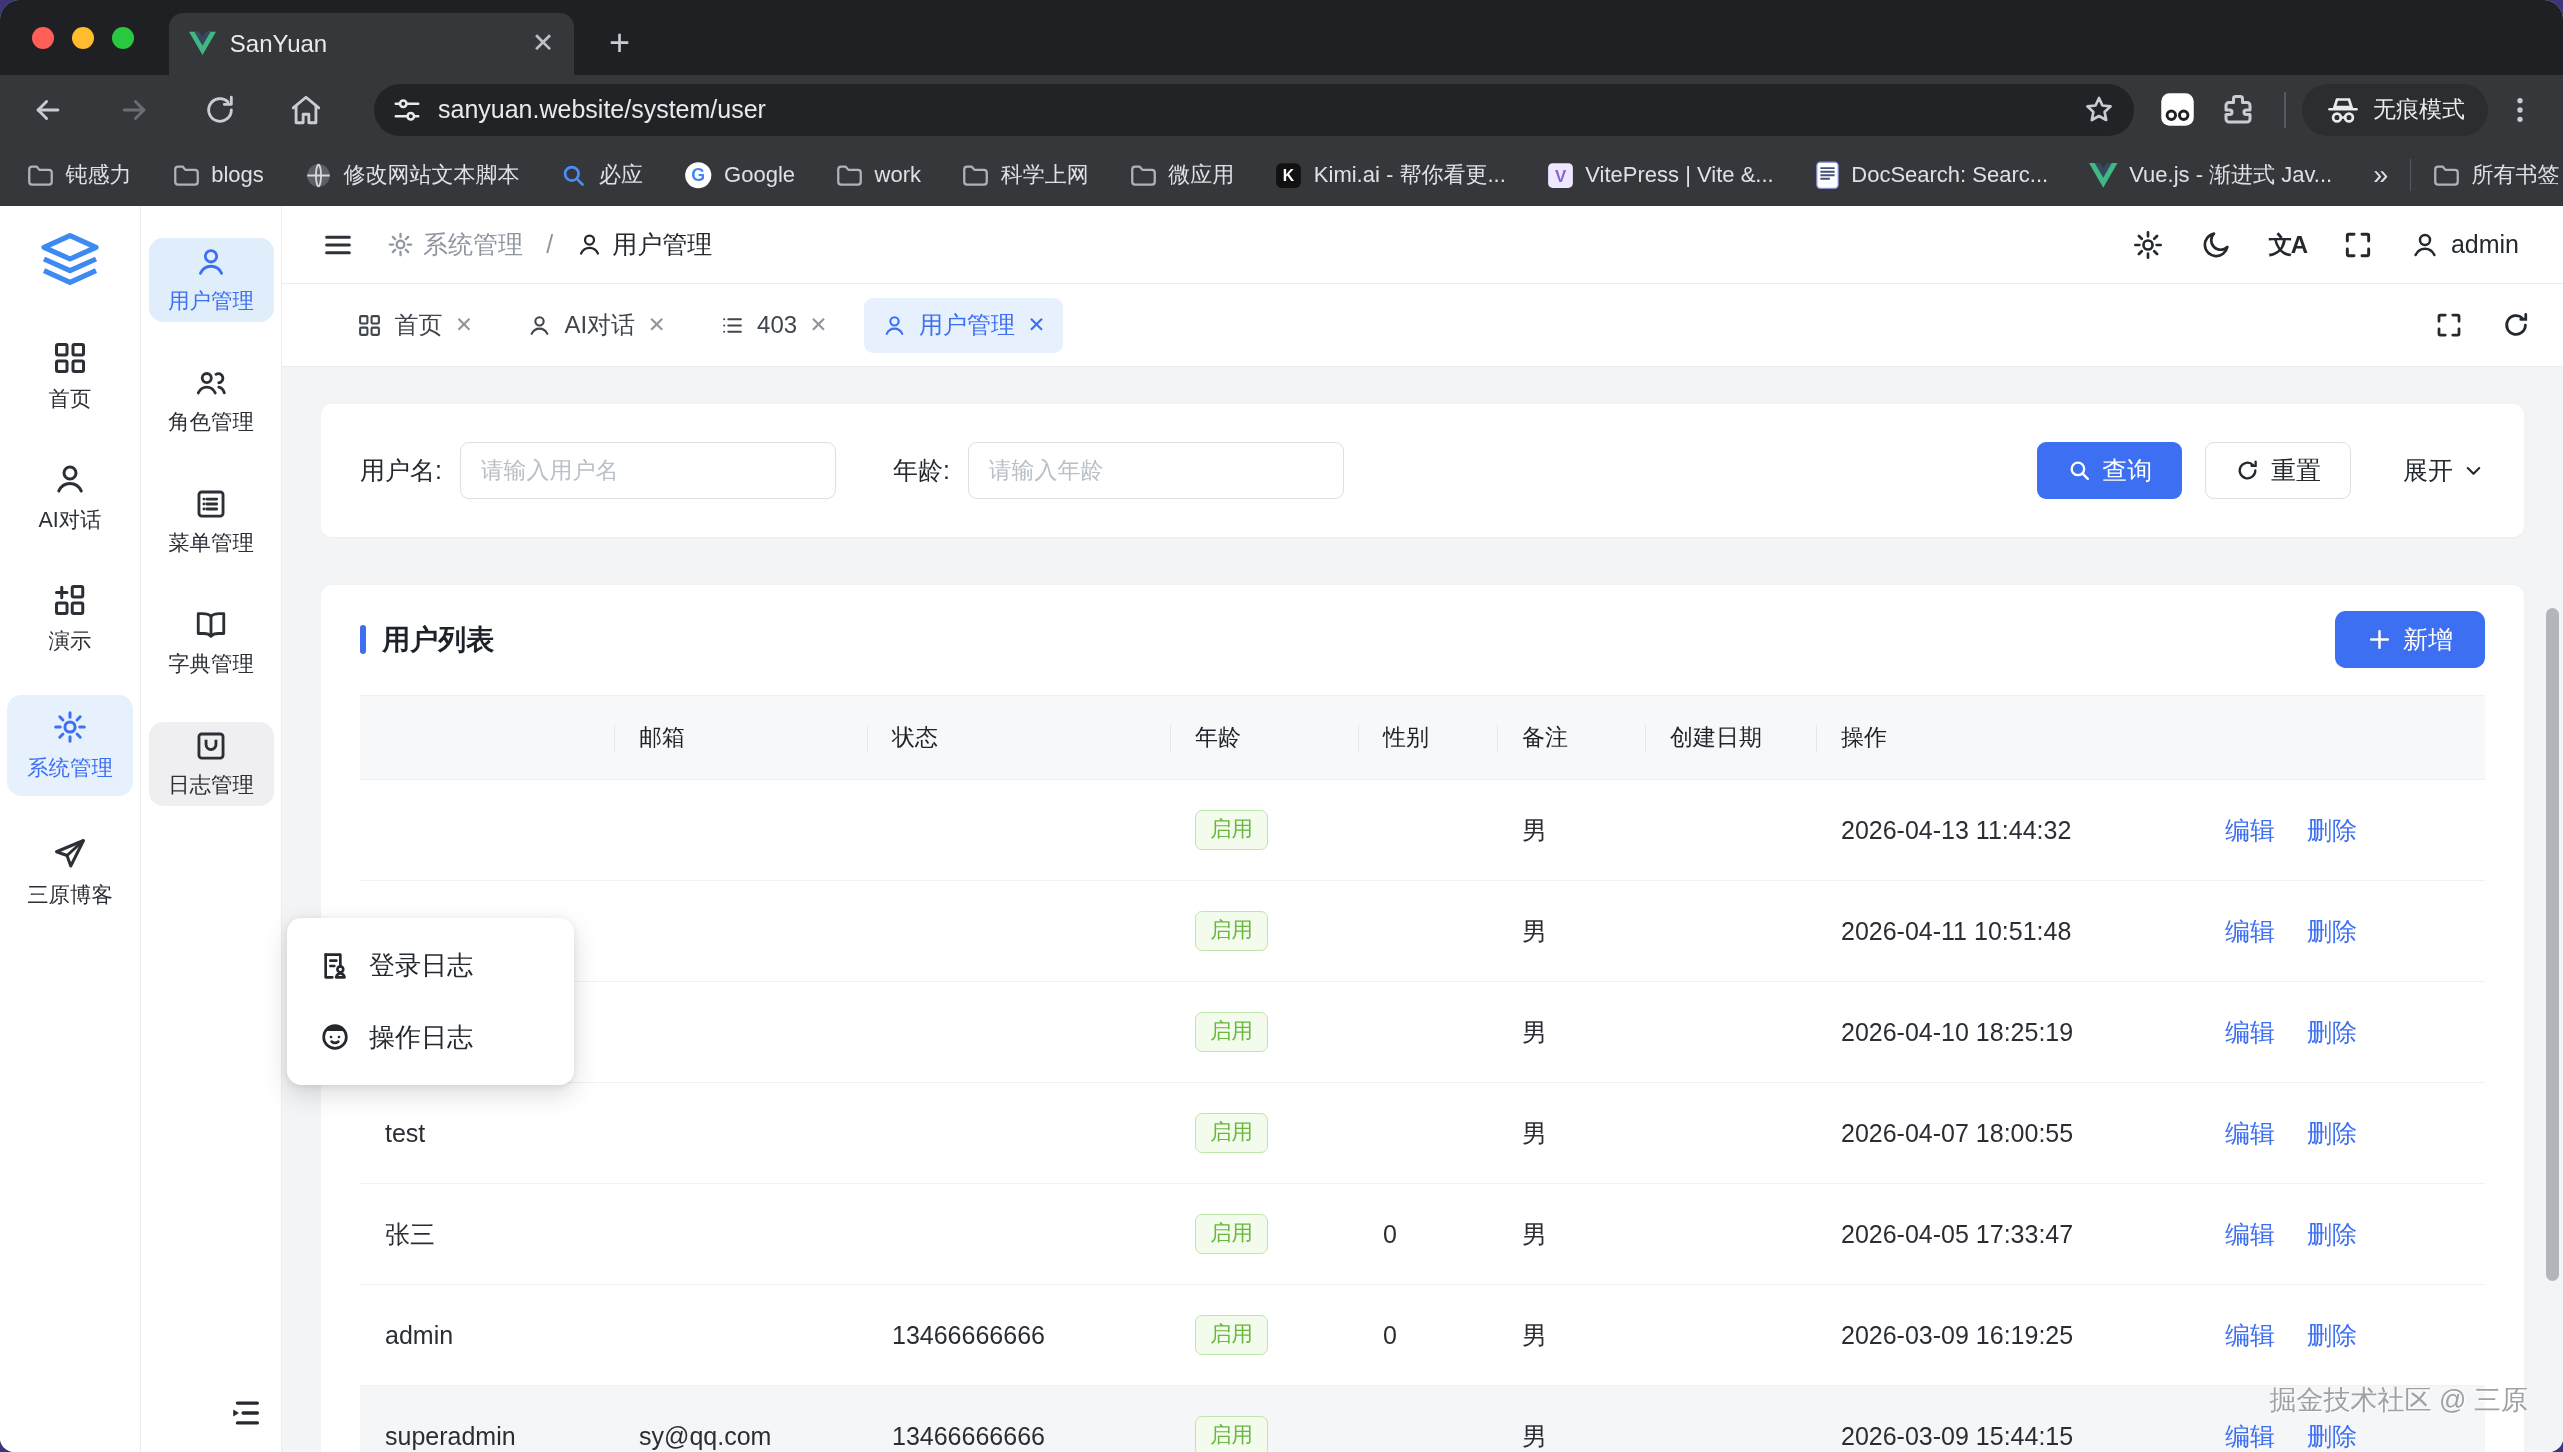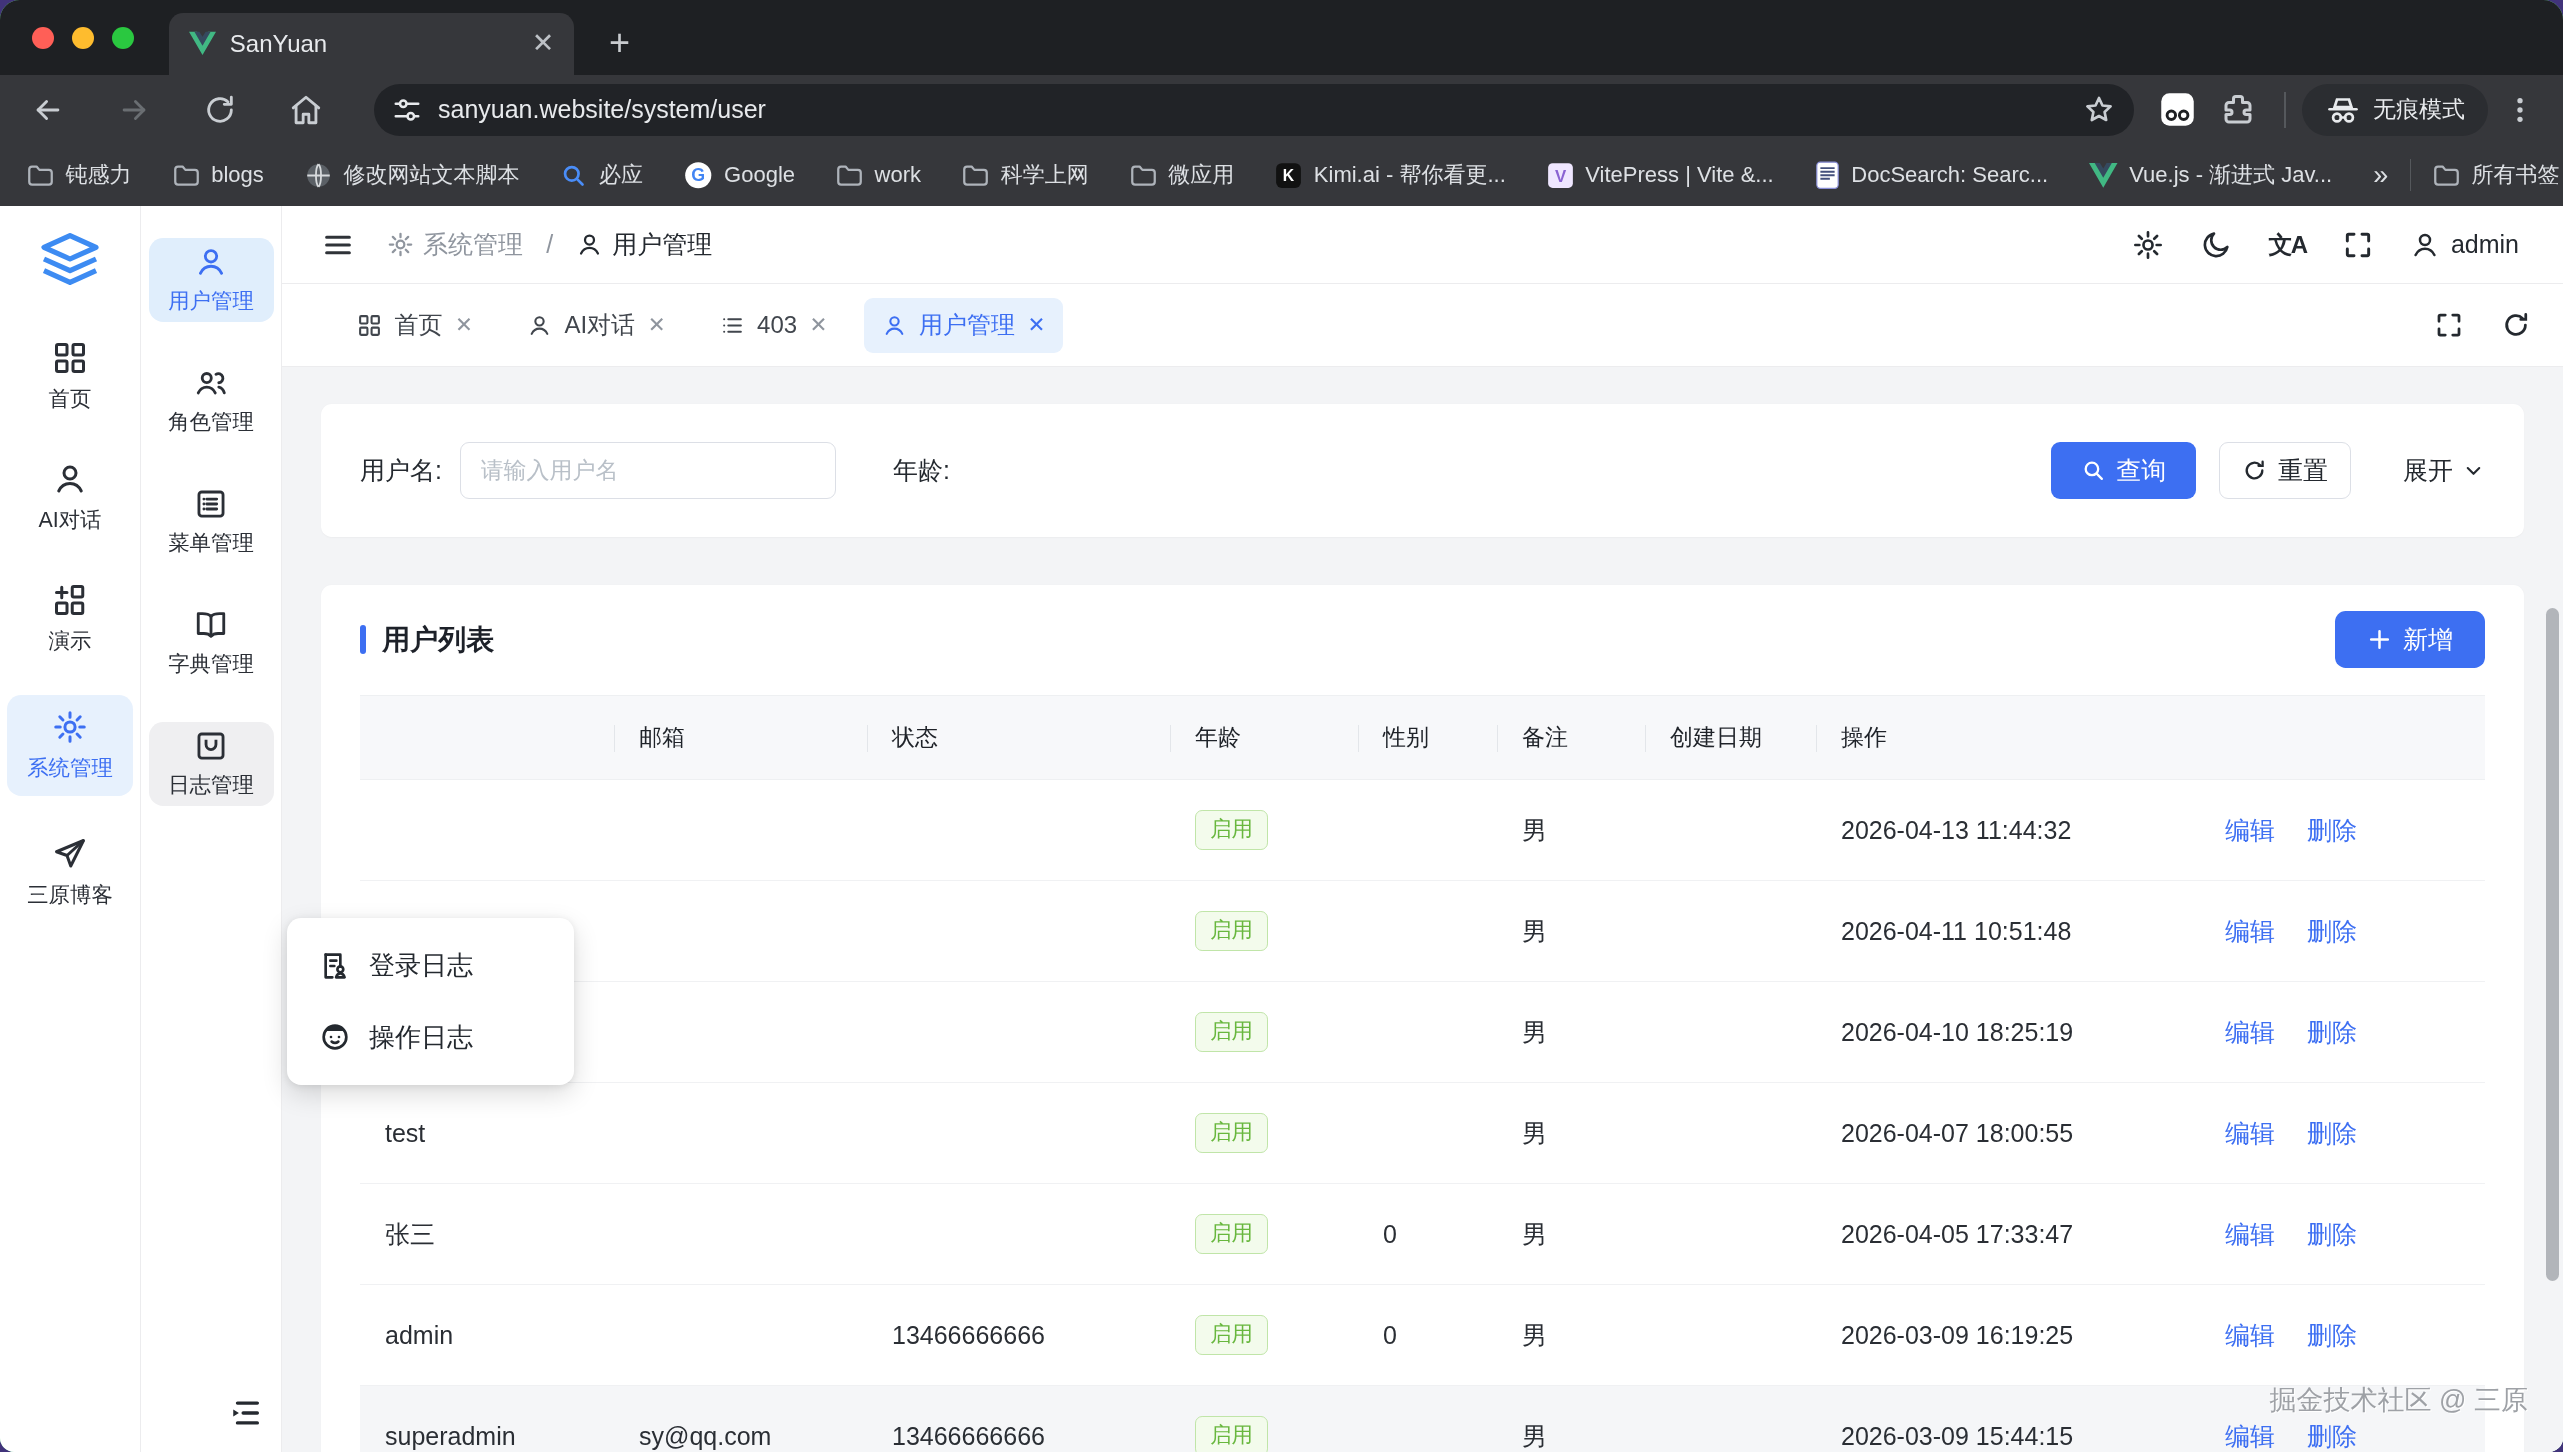--- a/index.html
+++ b/index.html
@@ -76,21 +76,21 @@
   .chip.active .x { color:#3d6ff2; }
   .chipbar-right { margin-left:auto; display:flex; align-items:center; gap:37px; color:#24292f; }
   .content { flex:1; background:#f3f4f6; padding:37px 39px 0 39px; overflow:hidden; position:relative; min-height:0; }
   .filtercard { background:#fff; border-radius:10.7px; height:133px; display:flex; align-items:center; padding:0 39px; box-shadow:0 0.9px 1.8px rgba(0,0,0,.03); }
   .f-label { font-size:25px; color:#24292f; margin-right:18px; white-space:nowrap; }
   .f-input { width:376px; height:57px; border:0.9px solid #dcdfe6; border-radius:9px; padding:0 19.6px; font-size:23px; color:#24292f; outline:none; background:#fff; }
   .f-input::placeholder { color:#b9c0c8; }
   .gap64 { width:57px; flex:none; }
   .btn { display:inline-flex; align-items:center; justify-content:center; gap:10.7px; height:57px; border-radius:9px; font-size:25px; border:none; }
   .btn-primary { background:#3d6ff2; color:#fff; padding:12px 30px; }
-  .btn-plain { background:#fff; color:#24292f; border:0.9px solid #dcdfe6; padding:0 22px; }
+  .btn-plain { background:#fff; color:#24292f; border:0.9px solid #dcdfe6; padding:0 29px; }
   .expand { display:flex; align-items:center; gap:9px; font-size:25px; color:#24292f; margin-left:52px; }
   .tablecard { background:#fff; border-radius:10.7px; margin-top:48px; padding:25px 39px 0 39px; height:979px; box-shadow:0 0.9px 1.8px rgba(0,0,0,.03); }
   .panelhdr { height:59px; display:flex; align-items:center; margin-bottom:26px; }
   .accentbar { width:6.2px; height:28.5px; border-radius:3.6px; background:#3d6ff2; margin-right:16px; }
   .panel-title { font-size:28px; font-weight:bold; color:#1d2129; }
   .btn-add { margin-left:auto; border-radius:10.7px; padding:0 32px; }
   .tr { display:grid; grid-template-columns:254px 253px 303px 188px 139px 148px 171px 384px 1fr; align-items:center; }
   .th-row { height:85px; background:#f7f8fa; border-top:0.9px solid #eef0f2; border-bottom:0.9px solid #eef0f2; }
   .th { font-size:23px; font-weight:normal; color:#1f2329; padding-left:25px; position:relative; height:100%; display:flex; align-items:center;text-align:right; }
   .th:not(:first-child)::before { content:""; position:absolute; left:0; top:29px; width:0.9px; height:27px; background:#e3e6ea; }
@@ -562,20 +562,21 @@
         </div>
       </div>
 
       <div class="content">
 
         <div class="filtercard">
           <span class="f-label">用户名:</span>
           <input class="f-input" type="text" placeholder="请输入用户名" style="">
           <span class="gap64"></span>
           <span class="f-label">年龄:</span>
+          <input class="f-input" type="text" placeholder="请输入年龄" style="">
           <span style="flex:1"></span>
           <button class="btn btn-primary">
             <span class="ic">
                 <svg width="25" height="25" viewBox="0 0 24 24" fill="none" stroke="#fff" stroke-width="2.2" stroke-linecap="round">
                   <circle cx="10.5" cy="10.5" r="6"></circle>
                   <path d="M15 15l5 5"></path>
                 </svg>
               </span>
             <span>查询</span>
           </button>

